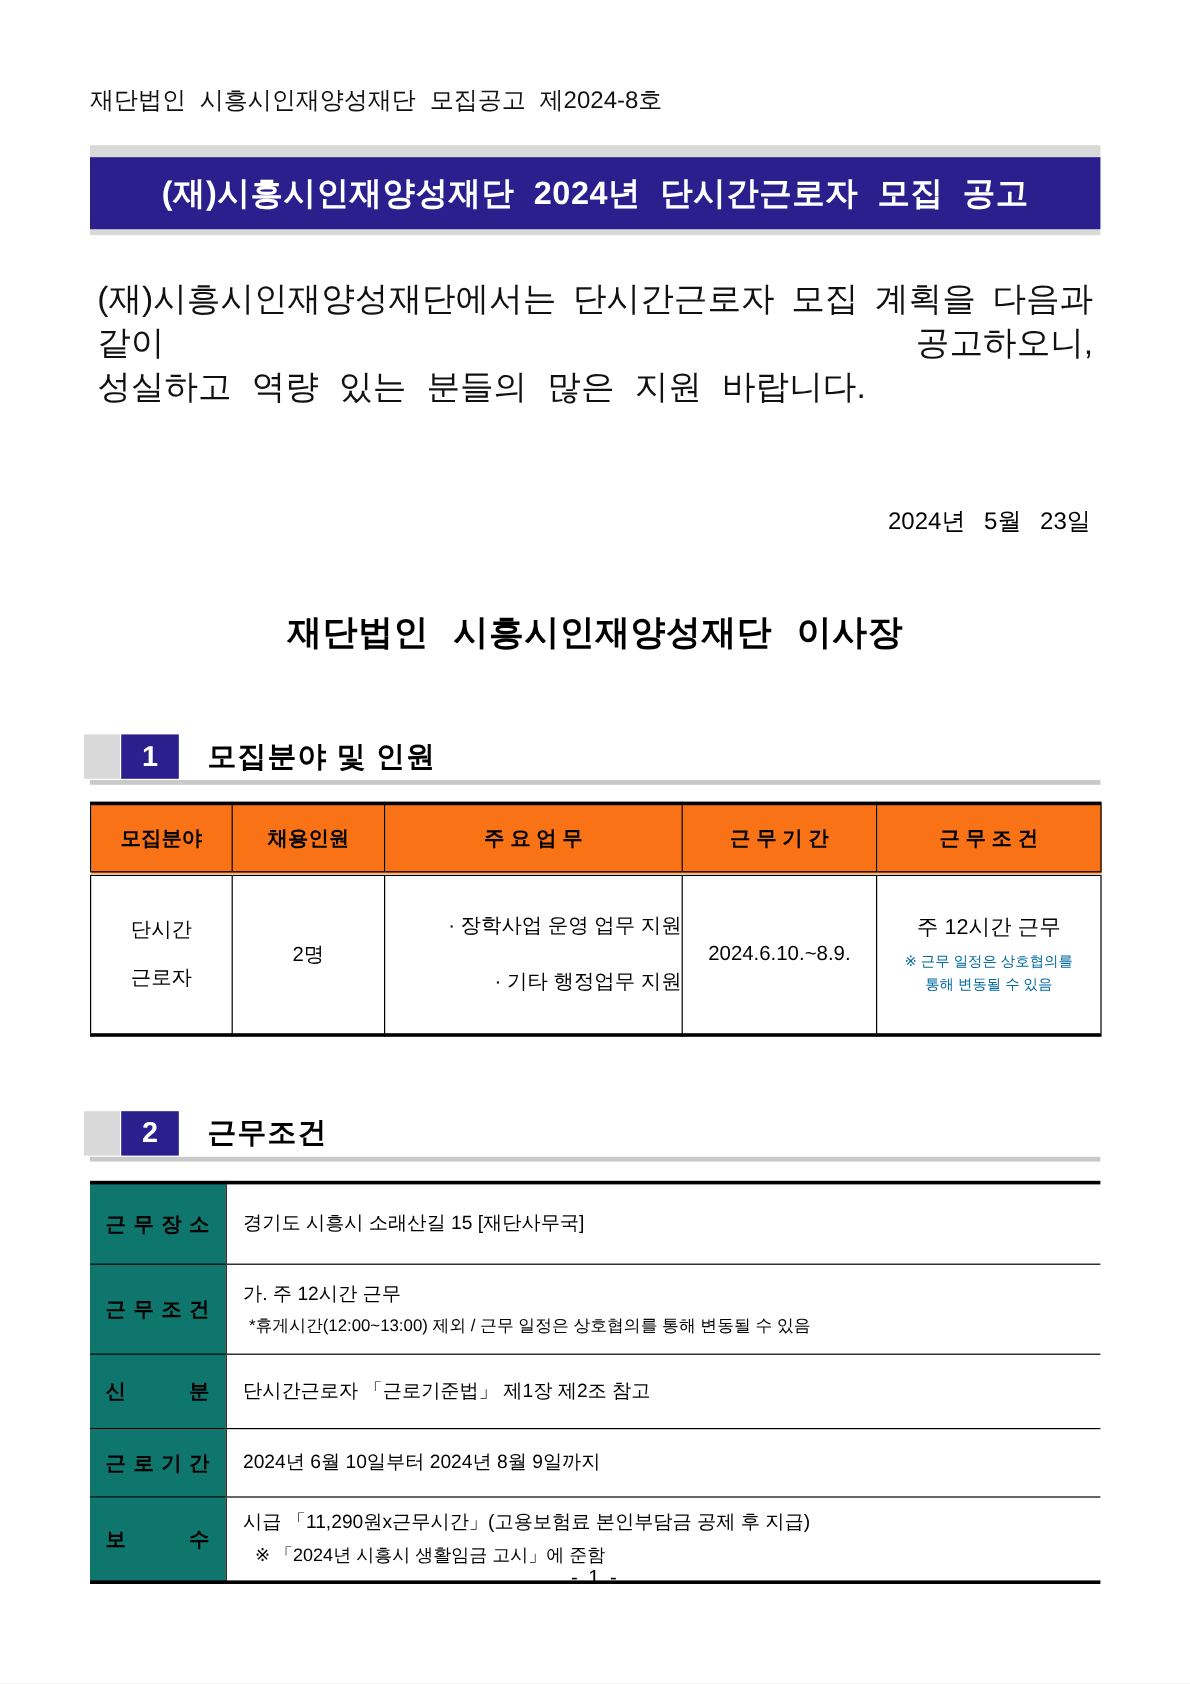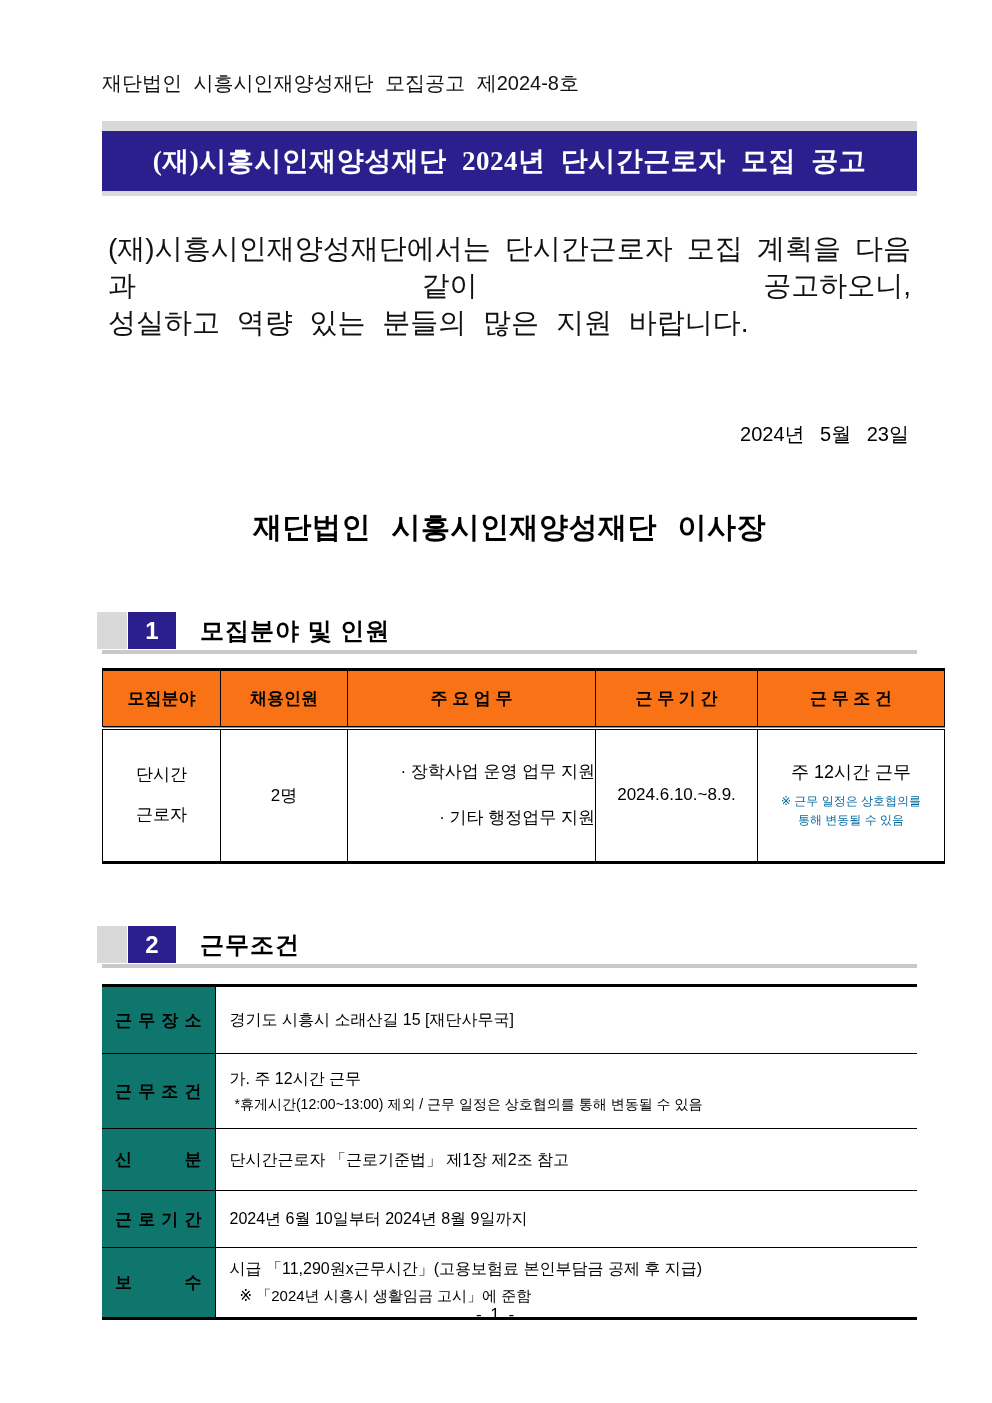--- a/index.html
+++ b/index.html
@@ -5,38 +5,36 @@
   * { margin: 0; padding: 0; box-sizing: border-box; }
   html, body { background: #e8e8e8; }
   body { font-family: "Liberation Sans", "DejaVu Sans", sans-serif; }
   .page {
     position: relative;
     width: 992px; height: 1403px;
     margin: 0 auto;
     background: #ffffff;
     color: #000;
     overflow: hidden;
-    padding-left: 27px;
   }
   .content { padding: 0 75px; }
 
   
   .doc-number {
     padding-top: 70px;
     font-size: 20px;
     word-spacing: 6px;
     color: #111;
   }
 
   
   .banner-wrap {
     margin-top: 24px;
     background: #d9d9d9;
     padding: 10px 0 5px 0;
-    font-family: Liberation Serif, serif;
   }
   .banner {
     background: #2b1f8e;
     height: 60px;
     display: flex; align-items: center; justify-content: center;
   }
   .banner-title {
     color: #ffffff;
     font-size: 27px;
     font-weight: bold;

